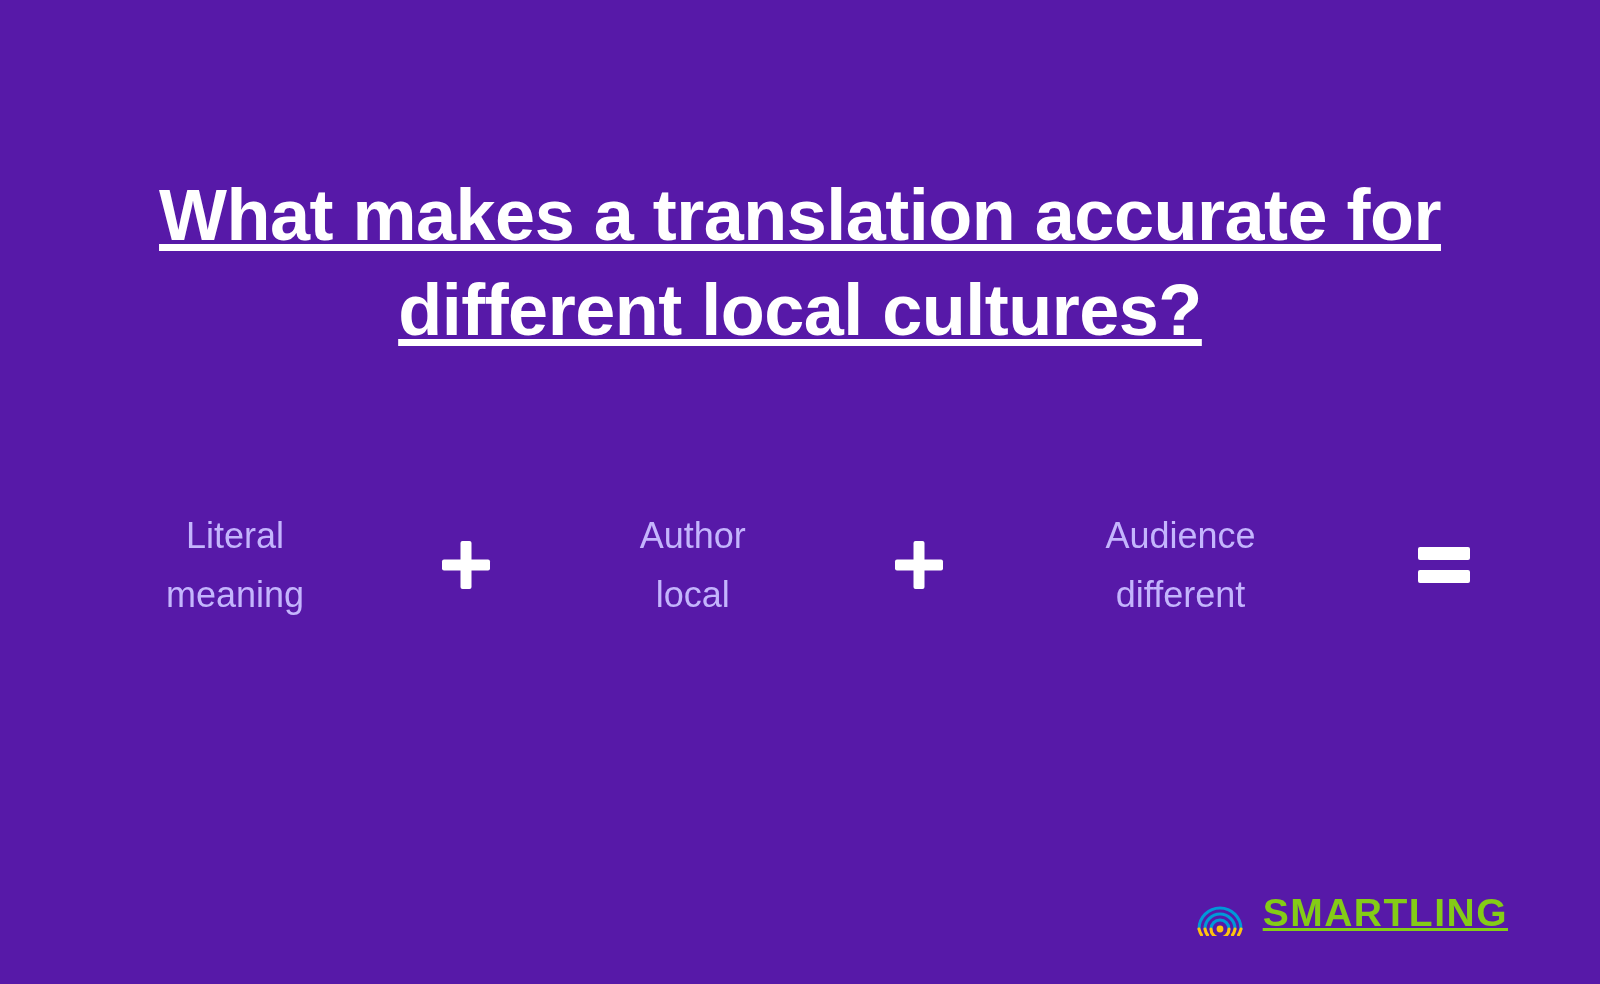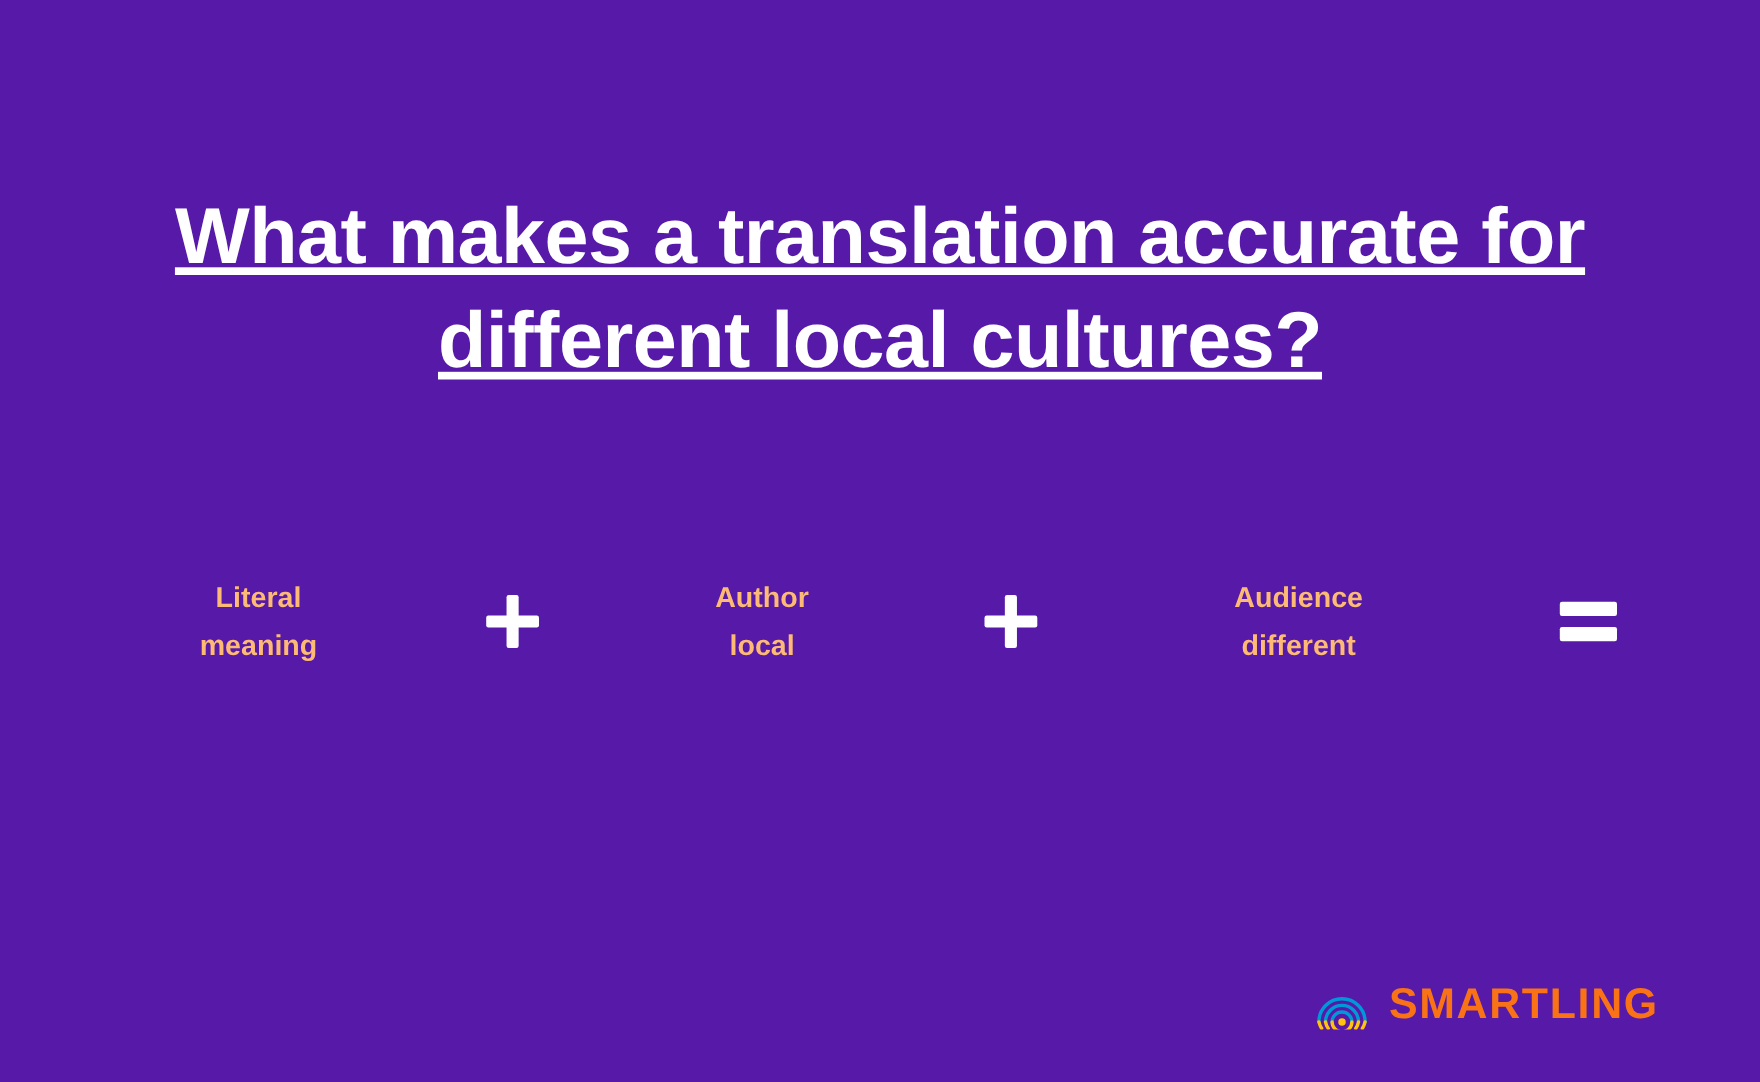--- a/index.html
+++ b/index.html
@@ -47,24 +47,24 @@
     left:130px;
     width:1340px;
     height:140px;
     display:flex;
     align-items:center;
     justify-content:space-between;
   }
 
   .term {
     text-align:center;
-    font-size:26px;
-    font-weight:bold;
+    font-size:36px;
+    font-weight:normal;
     line-height:1.65;
-    color:#fdba74;
+    color:#c4b5fd;
     white-space:pre-line;
     flex:0 0 auto;
   }
 
   .op {
     flex:0 0 auto;
     color:#ffffff;
     display:flex;
     align-items:center;
     justify-content:center;
@@ -136,22 +136,23 @@
   .logo-mark {
     width:52px;
     height:48px;
     display:block;
   }
 
   .logo-word {
     font-size:39px;
     font-weight:bold;
     letter-spacing:1.5px;
-    color:#f97316;
+    color:#84cc16;
     line-height:1;
+    text-decoration:underline;
   }
 </style>
 </head>
 <body>
 
 <div class="slide">
 
   <h1 class="headline">What makes a translation accurate for different local cultures?</h1>
 
   <div class="equation">

